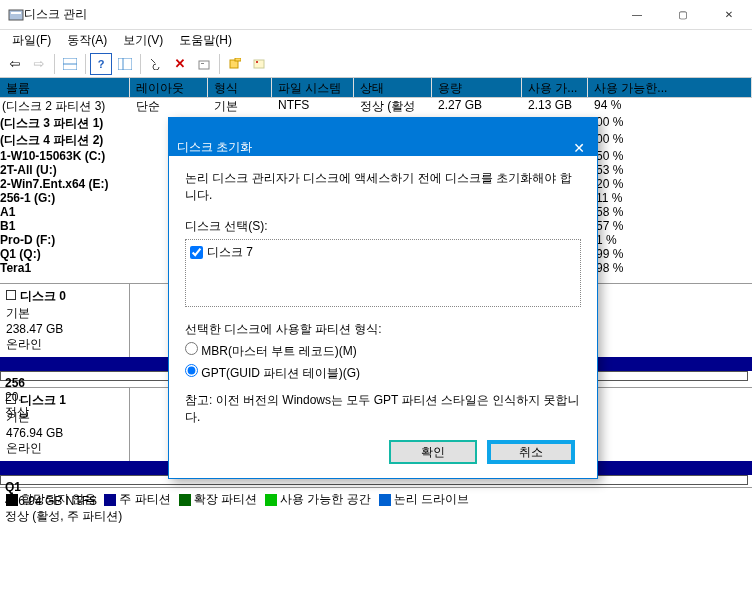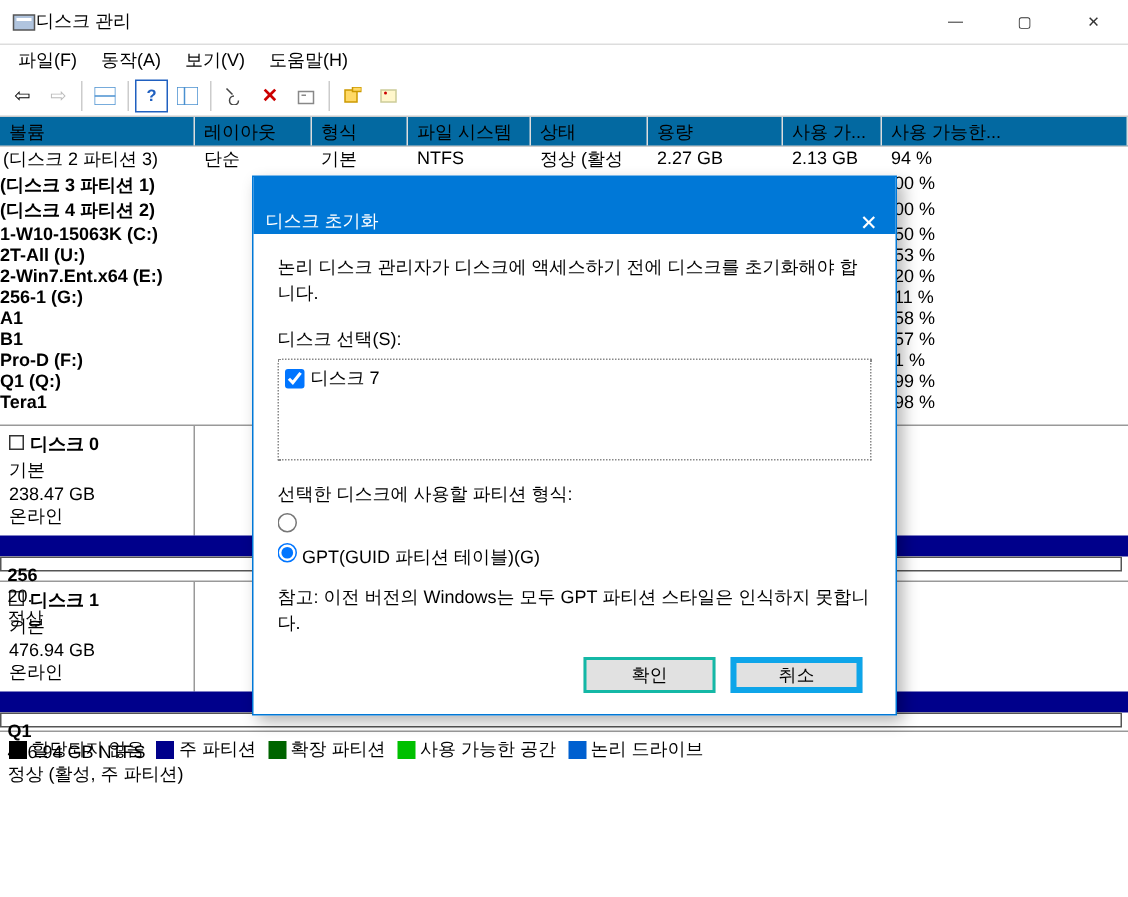--- a/index.html
+++ b/index.html
@@ -290,21 +290,21 @@
     <div>논리 디스크 관리자가 디스크에 액세스하기 전에 디스크를 초기화해야 합니다.</div>
     <div style="margin-top:14px">디스크 선택(S):</div>
     <div class="disklist">
       <label>
         <input type="checkbox" checked="" style="">
         <span>디스크 7</span>
       </label>
     </div>
     <div class="radiogrp">
       <div>선택한 디스크에 사용할 파티션 형식:</div>
-      <label><input type="radio" name="ps" style=""> </label>
+      <label><input type="radio" name="ps" style=""> <span>MBR(마스터 부트 레코드)(M)</span></label>
       <label><input type="radio" name="ps" checked="" style=""> <span>GPT(GUID 파티션 테이블)(G)</span></label>
     </div>
     <div class="note">참고: 이전 버전의 Windows는 모두 GPT 파티션 스타일은 인식하지 못합니다.</div>
     <div class="dlgbtns">
       <button class="primary">확인</button>
       <button>취소</button>
     </div>
   </div>
 </div>
 

